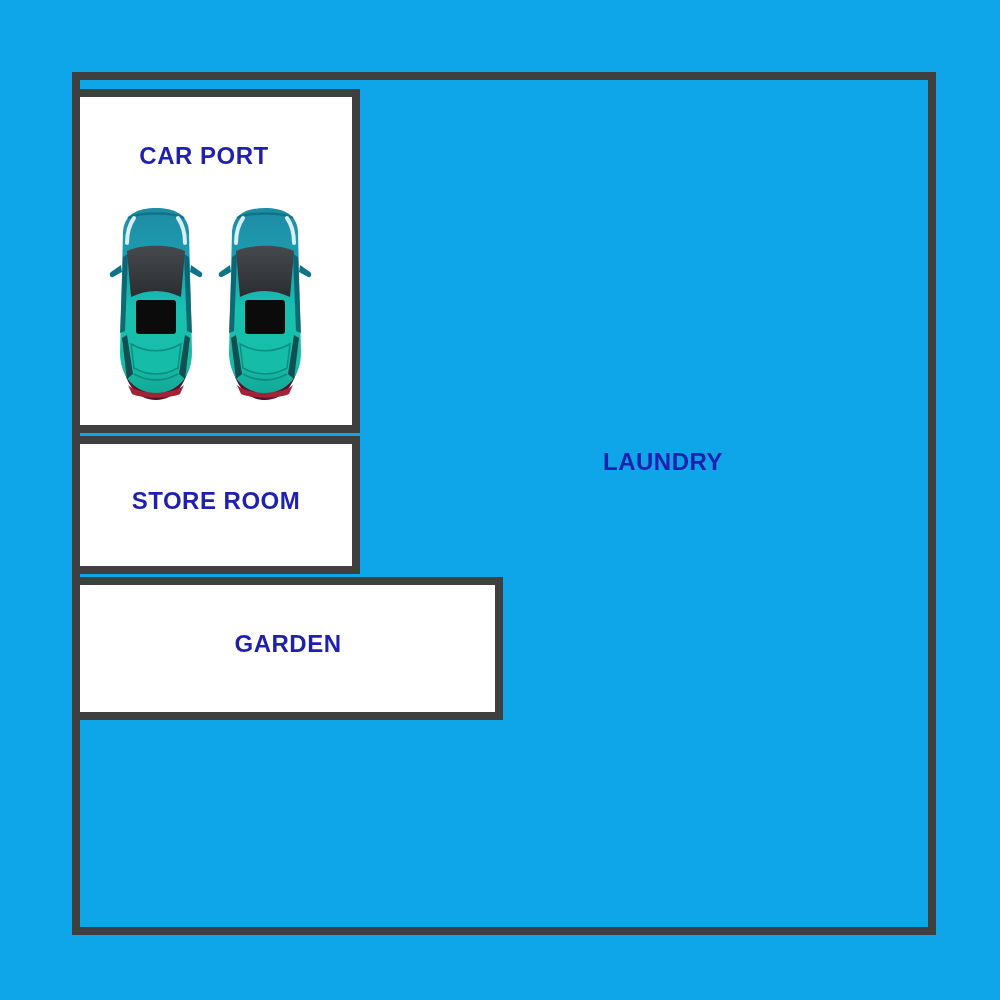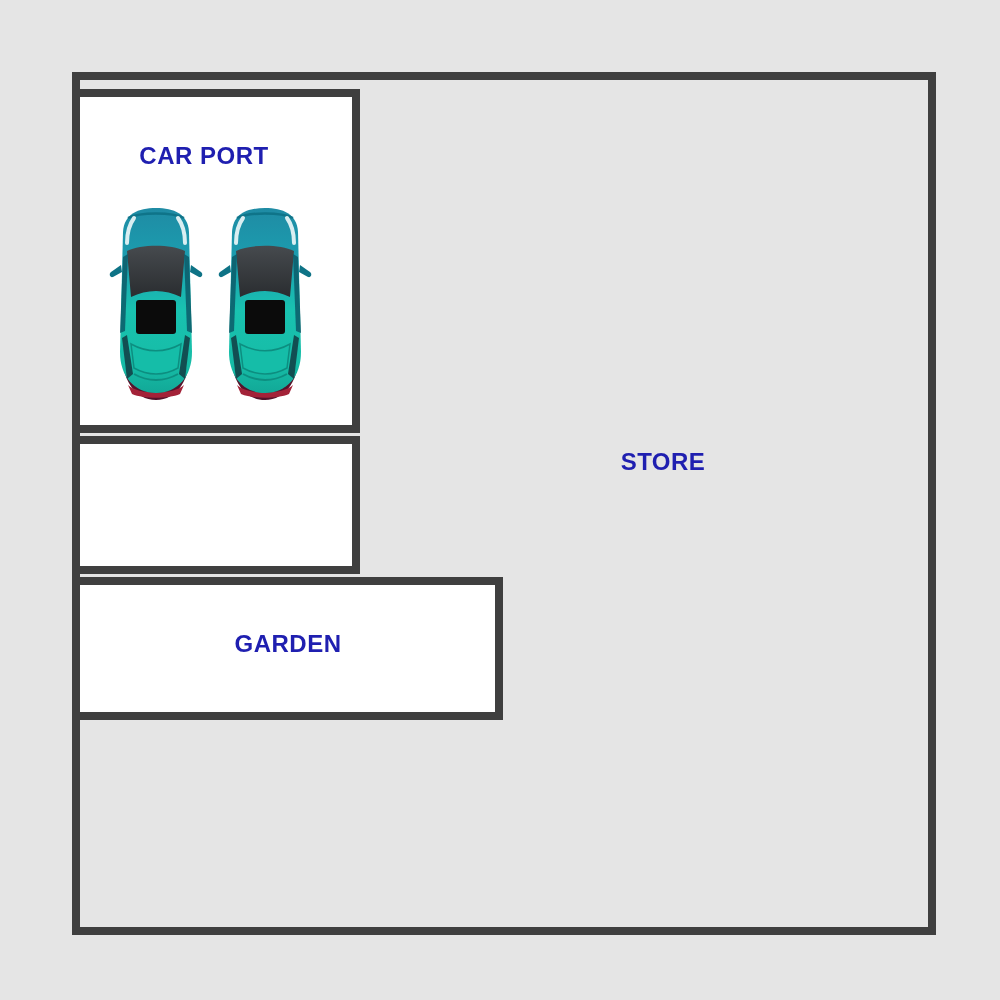--- a/index.html
+++ b/index.html
@@ -1,19 +1,19 @@
 <!DOCTYPE html>
 <html><head>
 <meta charset="utf-8">
 <style>
   html,body{margin:0;padding:0;background:#ffffff;}
   .canvas{
     position:relative;
     width:1000px;height:1000px;
-    background:#e5e5e5;
+    background:#0ea5e9;
     font-family:"Liberation Sans","DejaVu Sans",sans-serif;
     overflow:hidden;
   }
   .wall-box{
     position:absolute;
     box-sizing:border-box;
     border:8px solid #3f3f3f;
     background:transparent;
   }
   .outer-wall{left:72px;top:72px;width:864px;height:863px;}
@@ -96,16 +96,17 @@
   <div class="wall-box room-laundry"></div>
 
   <svg class="car car-1" viewBox="0 0 96 196">
     <use href="#carShape"></use>
   </svg>
   <svg class="car car-2" viewBox="0 0 96 196">
     <use href="#carShape"></use>
   </svg>
 
   <div class="room-label label-car-port">CAR PORT</div>
+  <div class="room-label label-store-room">STORE ROOM</div>
   <div class="room-label label-laundry">GARDEN</div>
-  <div class="room-label label-garden">STORE</div>
+  <div class="room-label label-garden">LAUNDRY</div>
 
 </div>
 
 </body></html>

